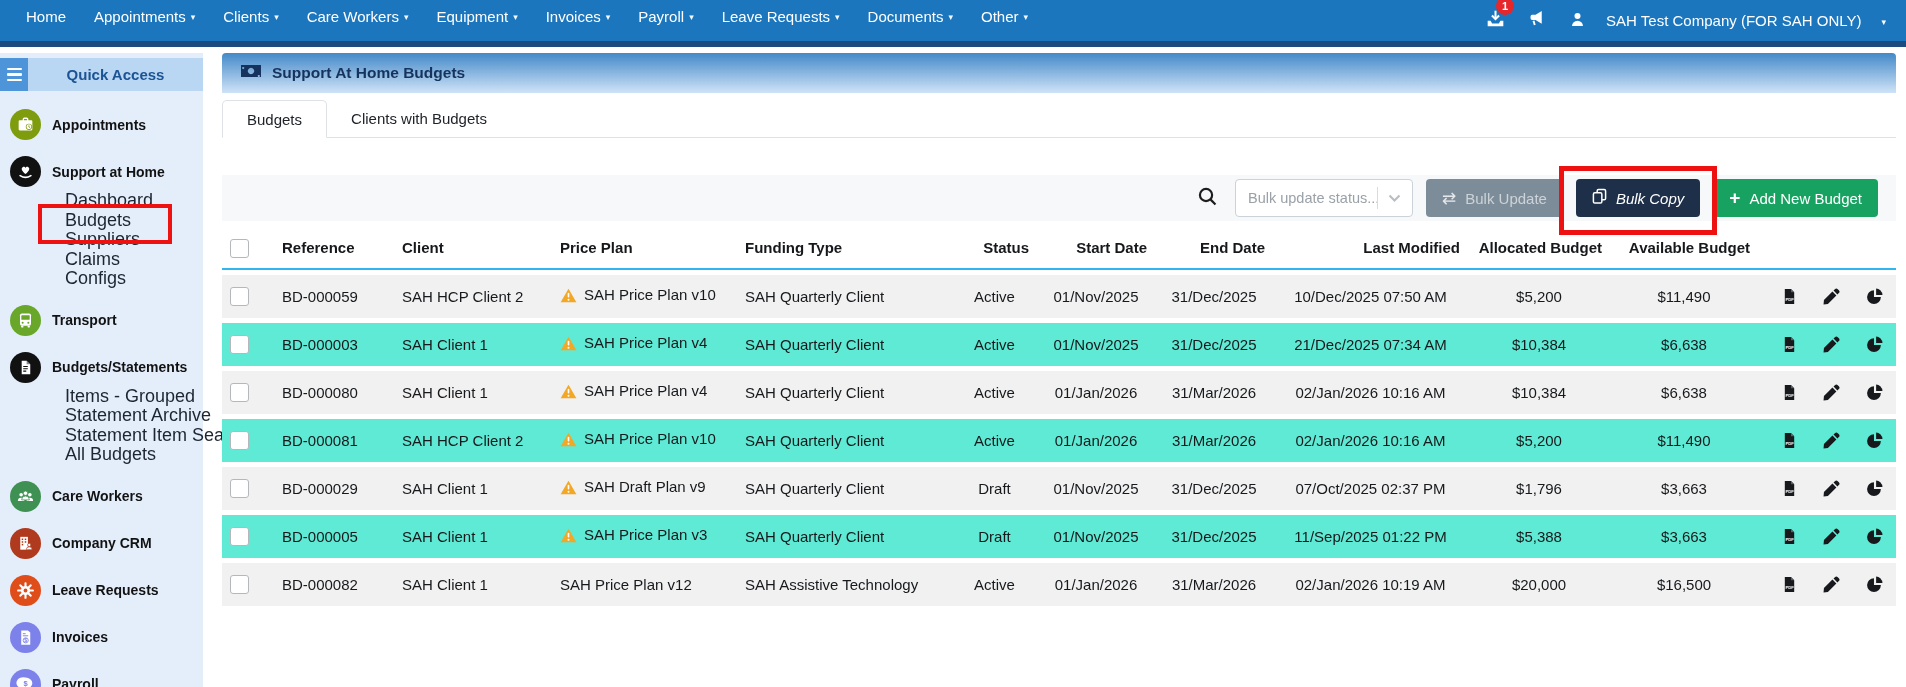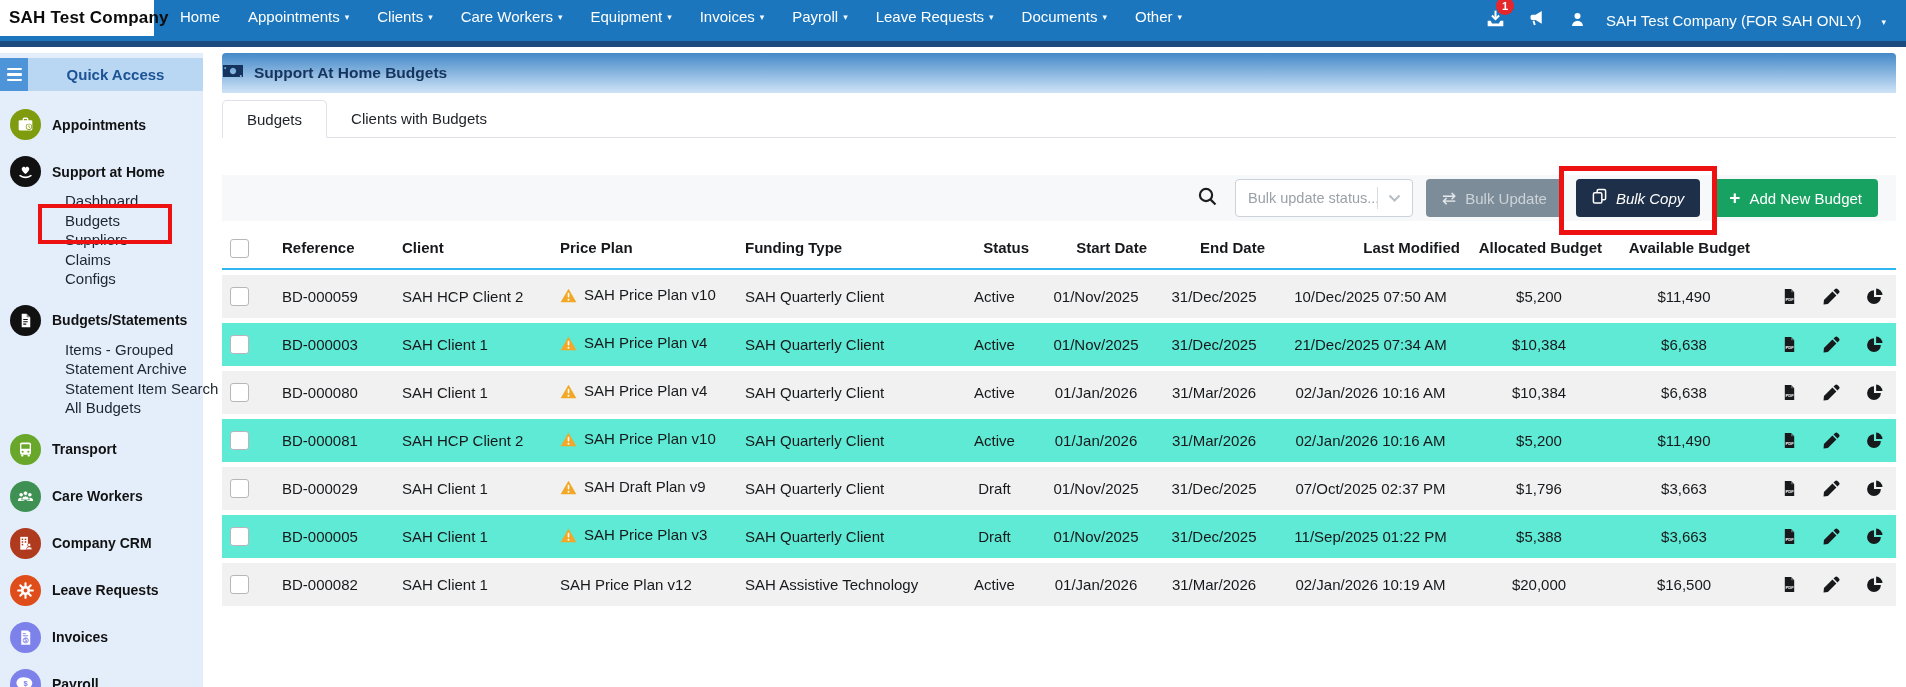--- a/index.html
+++ b/index.html
@@ -39,33 +39,33 @@
   .sb-band { height:33px; margin-top:5px; background:#b9d6f2; display:flex; align-items:center; }
   .burger { width:28px; height:33px; background:#4e94d8; display:flex; flex-direction:column; gap:3px; align-items:center; justify-content:center; cursor:pointer; }
   .burger i { display:block; width:15px; height:2.5px; background:#fff; border-radius:1px; }
   .sb-title { flex:1; text-align:center; font-weight:bold; font-size:15px; color:#1b5394; }
   .sb-groups { padding:2px 0 0 10px; }
   .sb-group { margin-top:16px; }
   .g-head { display:flex; align-items:center; gap:11px; cursor:pointer; }
   .g-icon { width:31px; height:31px; border-radius:50%; flex:none; display:flex; align-items:center; justify-content:center; overflow:hidden; }
   .g-label { font-weight:bold; font-size:14px; color:#121212; white-space:nowrap; }
   .g-children { margin:4px 0 0 55px; }
-  .g-child { display:block; font-size:15px; color:#1c2531; line-height:19.5px; cursor:pointer; white-space:nowrap; }
+  .g-child { display:block; font-size:18px; color:#1c2531; line-height:19.5px; cursor:pointer; white-space:nowrap; }
   .g-child.annotated { position:relative; z-index:2; }
   .g-child.annotated::before {
     content:""; position:absolute; left:-27px; top:-7px; width:126px; height:32px;
     border:4px solid #ee1111; pointer-events:none;
   }
 
   
   .main { position:absolute; left:222px; top:53px; width:1674px; }
   .panel-header {
     height:40px; border-radius:4px 4px 0 0;
     background:linear-gradient(#4389c8, #cfe3f7);
-    display:flex; align-items:center; gap:10px; padding-left:0;
+    display:flex; align-items:center; gap:10px; padding-left:18px;
     font-weight:bold; font-size:15.5px; color:#16335d;
   }
   .tabs { margin-top:7px; height:38px; border-bottom:1px solid #dee2e6; display:flex; align-items:stretch; }
   .tab { padding:0 24px; display:flex; align-items:center; font-size:15px; color:#21252b; cursor:pointer; white-space:nowrap; }
   .tab.active { background:#fff; border:1px solid #dee2e6; border-bottom:1px solid #fff; border-radius:5px 5px 0 0; margin-bottom:-1px; }
 
   .toolbar {
     margin-top:37px; height:46px; background:#f7f8fa;
     display:flex; align-items:center; justify-content:flex-end; gap:13px; padding:0 18px;
   }
@@ -104,21 +104,20 @@
   tr.even td { background:#5eead4; }
   .cb { width:19px; height:19px; background:#fff; border:1px solid #b4b8bd; border-radius:3px; display:inline-block; vertical-align:middle; cursor:pointer; }
   .warn { display:inline-block; vertical-align:-3px; margin-right:7px; }
   .acts { display:flex; align-items:center; gap:26px; padding-left:16px; }
   .act { display:flex; align-items:center; cursor:pointer; }
 </style>
 </head>
 <body>
 
 <div class="navbar">
-  <div class="brand">SAH Test Company</div>
   <div class="nav-menu">
   <div class="nav-item">
     <span class="nav-label">Home</span>
 
   </div>
 
   <div class="nav-item">
     <span class="nav-label">Appointments</span>
     <span class="caret">▾</span>
   </div>
@@ -236,54 +235,54 @@
           <span class="g-child">Dashboard</span>
           <span class="g-child annotated">Budgets</span>
           <span class="g-child">Suppliers</span>
           <span class="g-child">Claims</span>
           <span class="g-child">Configs</span>
         </div>
   </div>
 
   <div class="sb-group">
     <div class="g-head">
-      <span class="g-icon" style="background: rgb(17, 17, 17);">
-            <svg viewBox="0 0 20 20" width="19">
-              <path fill="#fff" d="M6 2.8 h5.2 L15 6.6 V17.2 H6z"></path>
-              <path fill="#111111" opacity="0.5" d="M11.2 2.8 l3.8 3.8 h-3.8z"></path>
-              <g stroke="#111111" stroke-width="1.1">
-                <path d="M7.6 9 h4.8 M7.6 11.4 h4.8 M7.6 13.8 h3.2"></path>
-              </g>
-            </svg>
-          </span>
-      <span class="g-label">Budgets/Statements</span>
-    </div>
-    <div class="g-children">
-          <span class="g-child">Items - Grouped</span>
-          <span class="g-child">Statement Archive</span>
-          <span class="g-child">Statement Item Search</span>
-          <span class="g-child">All Budgets</span>
-        </div>
-  </div>
-
-  <div class="sb-group">
-    <div class="g-head">
       <span class="g-icon" style="background: rgb(104, 167, 42);">
             <svg viewBox="0 0 20 20" width="19">
               <rect x="4.2" y="2.6" width="11.6" height="12.8" rx="2" fill="#fff"></rect>
               <rect x="5.6" y="4.6" width="8.8" height="4.6" rx="0.6" fill="#68a72a"></rect>
               <circle cx="7" cy="12.4" r="1.1" fill="#68a72a"></circle>
               <circle cx="13" cy="12.4" r="1.1" fill="#68a72a"></circle>
               <rect x="5.4" y="15.6" width="2.4" height="1.8" rx="0.5" fill="#fff"></rect>
               <rect x="12.2" y="15.6" width="2.4" height="1.8" rx="0.5" fill="#fff"></rect>
             </svg>
           </span>
       <span class="g-label">Transport</span>
     </div>
 
+  </div>
+
+  <div class="sb-group">
+    <div class="g-head">
+      <span class="g-icon" style="background: rgb(17, 17, 17);">
+            <svg viewBox="0 0 20 20" width="19">
+              <path fill="#fff" d="M6 2.8 h5.2 L15 6.6 V17.2 H6z"></path>
+              <path fill="#111111" opacity="0.5" d="M11.2 2.8 l3.8 3.8 h-3.8z"></path>
+              <g stroke="#111111" stroke-width="1.1">
+                <path d="M7.6 9 h4.8 M7.6 11.4 h4.8 M7.6 13.8 h3.2"></path>
+              </g>
+            </svg>
+          </span>
+      <span class="g-label">Budgets/Statements</span>
+    </div>
+    <div class="g-children">
+          <span class="g-child">Items - Grouped</span>
+          <span class="g-child">Statement Archive</span>
+          <span class="g-child">Statement Item Search</span>
+          <span class="g-child">All Budgets</span>
+        </div>
   </div>
 
   <div class="sb-group">
     <div class="g-head">
       <span class="g-icon" style="background: rgb(63, 145, 83);">
             <svg viewBox="0 0 20 20" width="19" fill="#fff">
               <circle cx="5.4" cy="8.2" r="1.9"></circle>
               <circle cx="14.6" cy="8.2" r="1.9"></circle>
               <path d="M2 14.8 a3.4 3.4 0 0 1 6.8 0z"></path>
               <path d="M11.2 14.8 a3.4 3.4 0 0 1 6.8 0z"></path>

